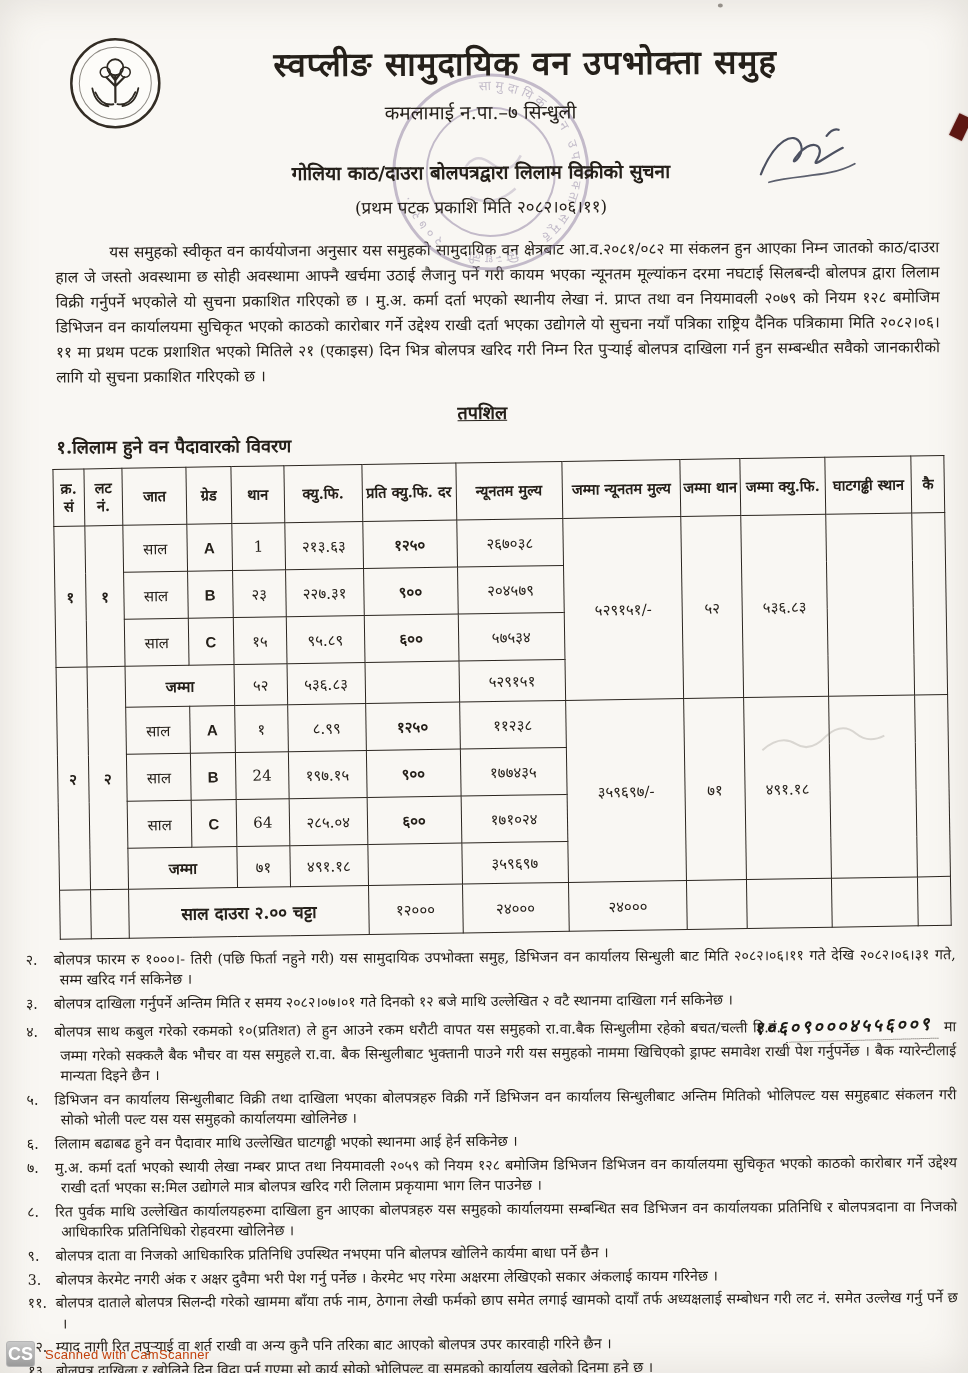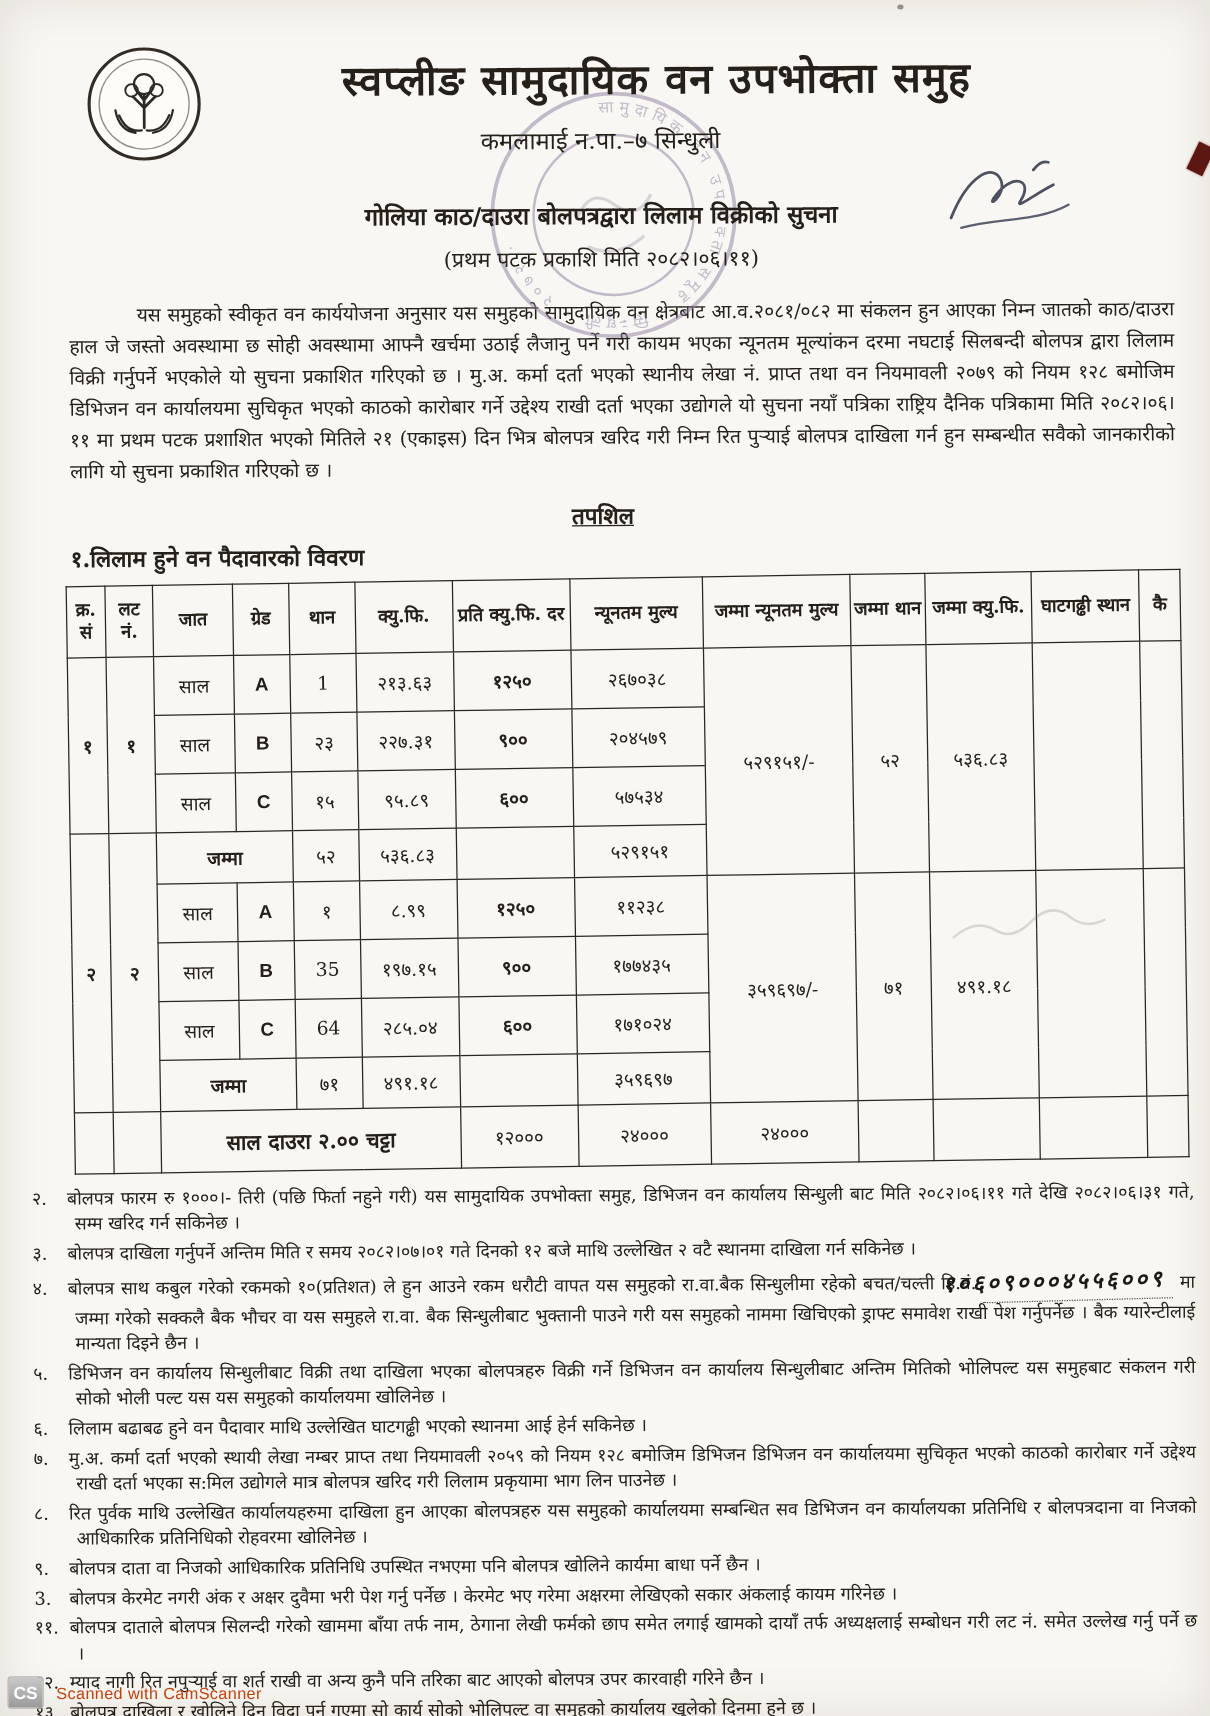--- a/index.html
+++ b/index.html
@@ -53,21 +53,21 @@
     display:inline-block;font-style:italic;font-weight:bold;font-size:18px;letter-spacing:2.5px;
     border-bottom:1.5px dotted #55504a;padding:0 6px 1px 2px;transform:rotate(-1.2deg);
     color:#1d1a15;font-family:"DejaVu Sans","Liberation Sans",sans-serif;
   }
   .pencil{position:absolute;left:758px;top:722px;opacity:.22;}
   
   .cs-footer{position:absolute;left:6px;bottom:6px;display:flex;align-items:center;gap:10px;font-family:"Liberation Sans",sans-serif;}
   .cs-box{
     width:27px;height:24px;border-radius:3px;
     background:linear-gradient(180deg,#c9c9c9,#9a9a9a);
-    color:#ffffff;font-weight:bold;font-size:14px;display:flex;align-items:center;justify-content:center;
+    color:#ffffff;font-weight:bold;font-size:18px;display:flex;align-items:center;justify-content:center;
     border:1px solid #b5b5b5;
   }
   .cs-text{color:#c2410c;font-size:13px;letter-spacing:.3px;}
 </style>
 </head>
 <body>
 
 <div class="page">
   <div class="sheet">
 
@@ -204,21 +204,21 @@
           <td>११२३८</td>
           <td rowspan="4">३५९६९७/-</td>
           <td rowspan="4">७१</td>
           <td rowspan="4">४९१.१८</td>
           <td rowspan="4"></td>
           <td rowspan="4"></td>
         </tr>
         <tr class="r1">
           <td>साल</td>
           <td class="grade">B</td>
-          <td>35</td>
+          <td>24</td>
           <td>१९७.१५</td>
           <td class="big">९००</td>
           <td>१७७४३५</td>
         </tr>
         <tr class="r1">
           <td>साल</td>
           <td class="grade">C</td>
           <td>64</td>
           <td>२८५.०४</td>
           <td class="big">६००</td>

